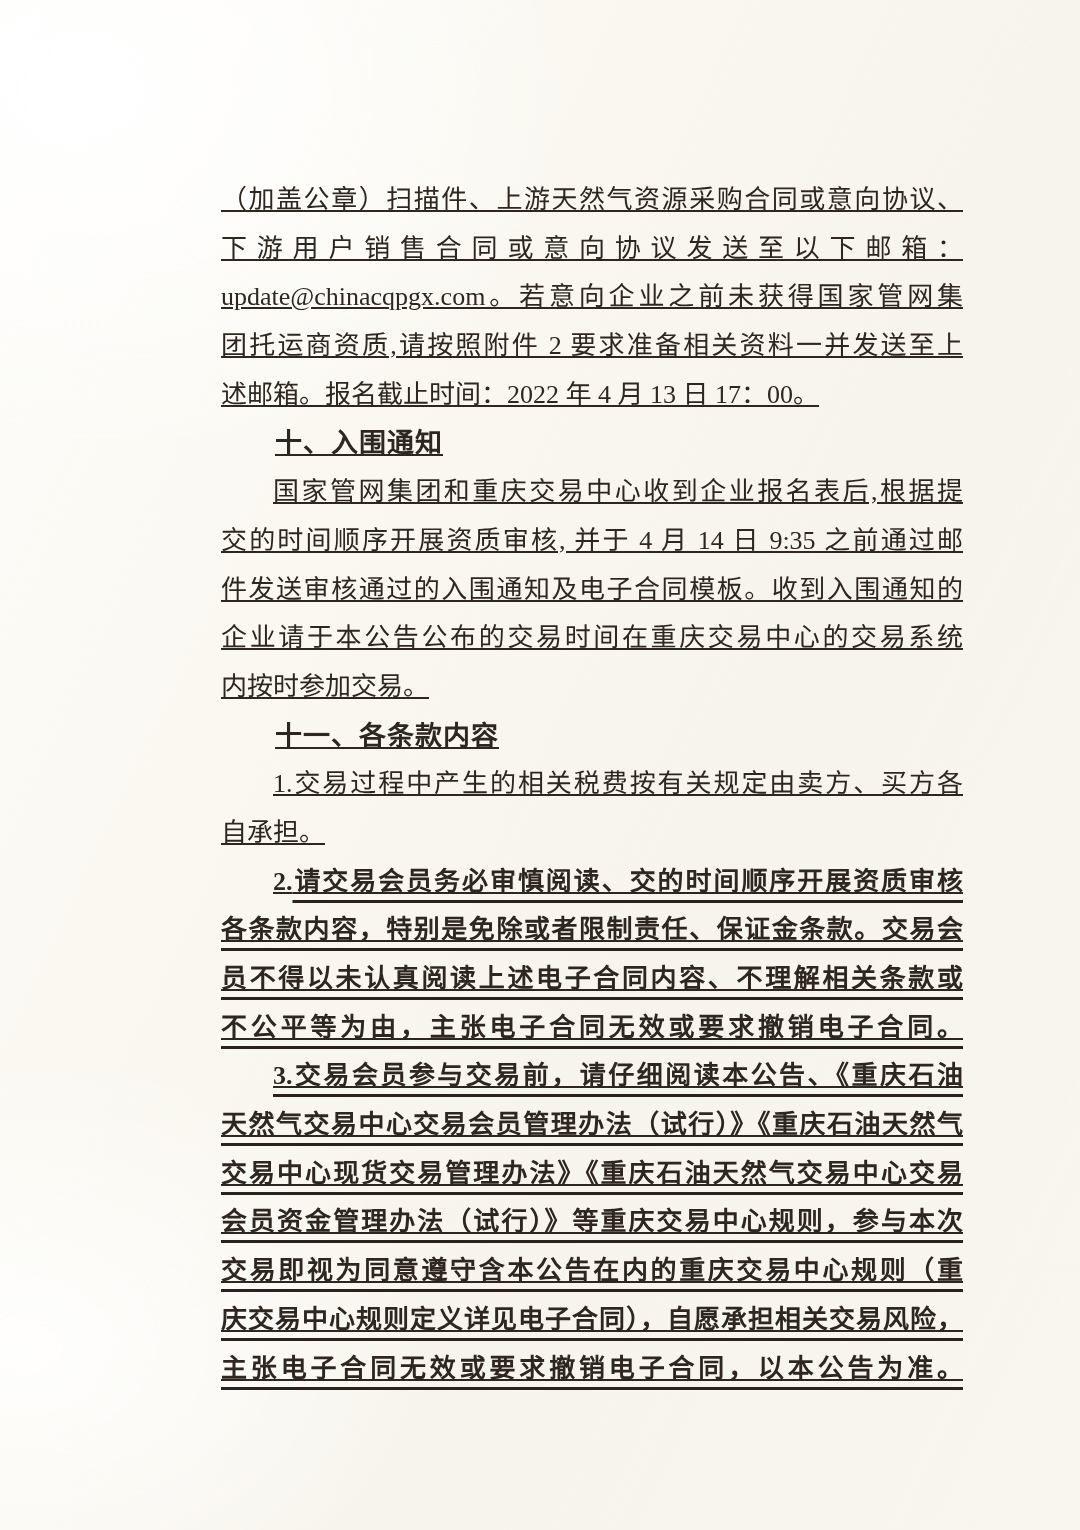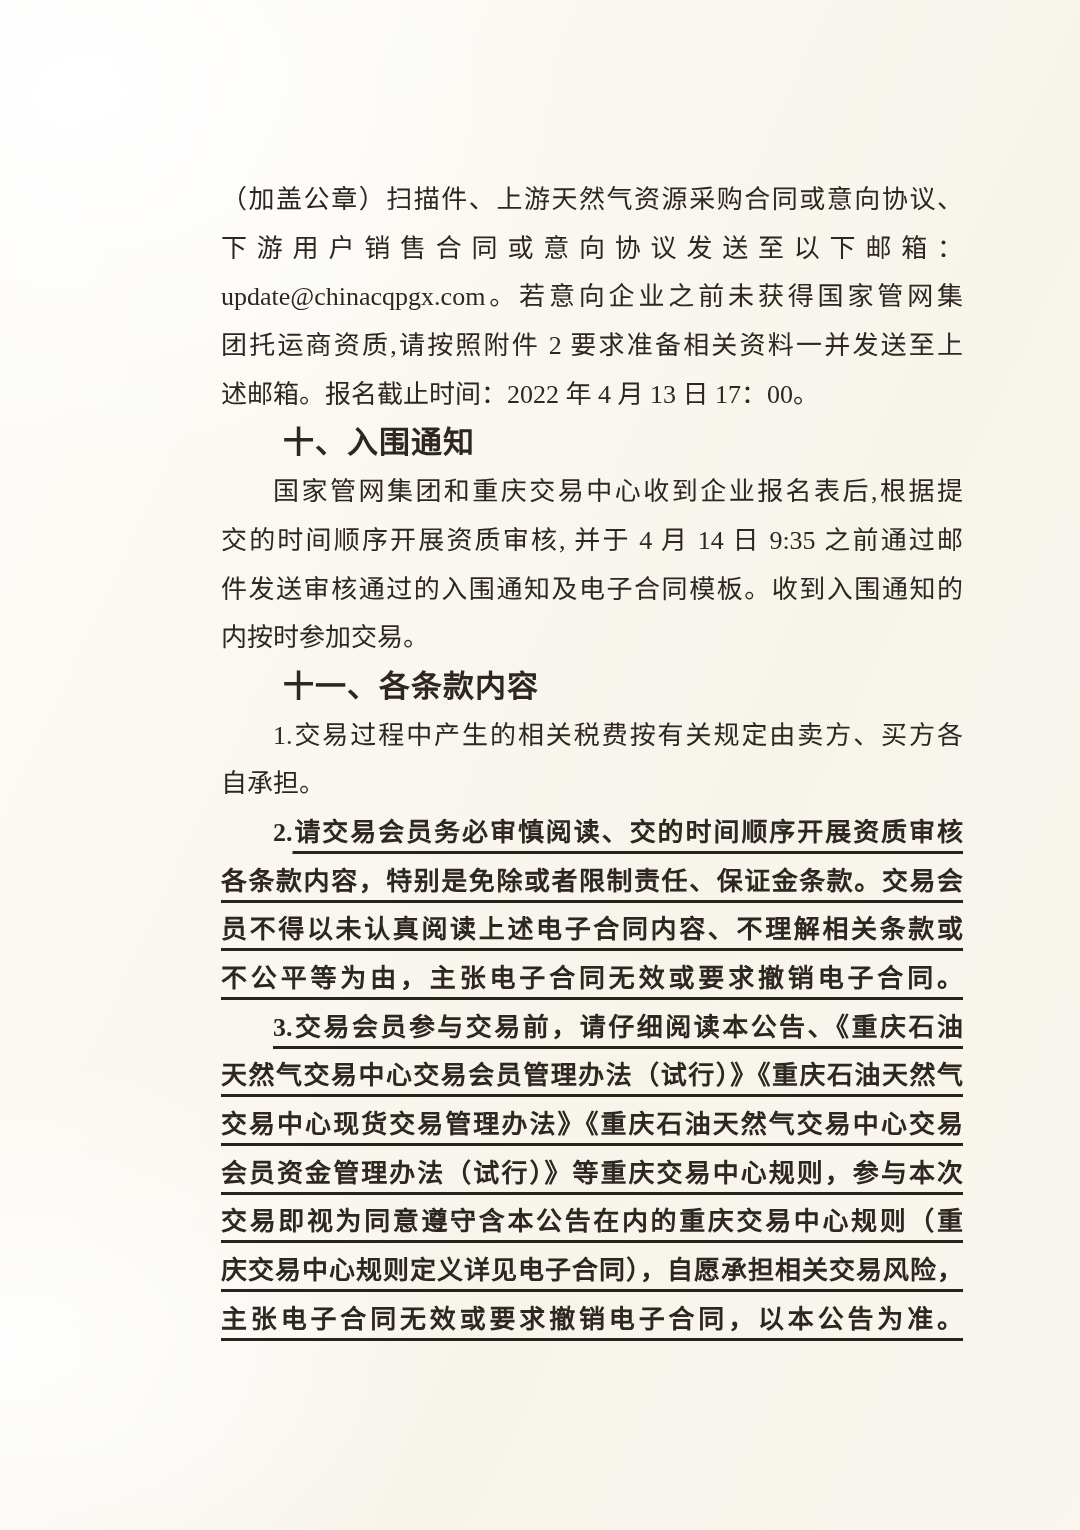--- a/index.html
+++ b/index.html
@@ -28,28 +28,29 @@
     font-size: 26px;
   }
   .block { margin: 0; }
   .line {
     height: 48.7px;
     line-height: 48.7px;
     text-align: justify;
     text-align-last: left;
     text-justify: inter-character;
     white-space: nowrap;
+    text-decoration: underline;
   }
   .line.fill { text-align-last: justify; }
   .line.indent { text-indent: 2em; }
   .block.bold .line { font-weight: 700; }
   .block.heading .line {
     font-family: "Liberation Sans", "DejaVu Sans", sans-serif;
     font-weight: 700;
-    font-size: 31px;
+    font-size: 27px;
     letter-spacing: 1px;
   }
   .block.u .line-text {
     text-decoration: underline;
     text-decoration-thickness: 2.5px;
     text-underline-offset: 10px;
     text-decoration-color: #2a231d;
   }
   .prefix { text-decoration: none; }
 </style>
@@ -65,20 +66,21 @@
         <div class="line fill"><span class="line-text">团托运商资质,请按照附件 2 要求准备相关资料一并发送至上</span></div>
         <div class="line"><span class="line-text">述邮箱。报名截止时间：2022 年 4 月 13 日 17：00。</span></div>
       </div>
       <div class="block heading bold">
         <div class="line indent"><span class="line-text">十、入围通知</span></div>
       </div>
       <div class="block paragraph">
         <div class="line fill indent"><span class="line-text">国家管网集团和重庆交易中心收到企业报名表后,根据提</span></div>
         <div class="line fill"><span class="line-text">交的时间顺序开展资质审核, 并于 4 月 14 日 9:35 之前通过邮</span></div>
         <div class="line fill"><span class="line-text">件发送审核通过的入围通知及电子合同模板。收到入围通知的</span></div>
+        <div class="line fill"><span class="line-text">企业请于本公告公布的交易时间在重庆交易中心的交易系统</span></div>
         <div class="line"><span class="line-text">内按时参加交易。</span></div>
       </div>
       <div class="block heading bold">
         <div class="line indent"><span class="line-text">十一、各条款内容</span></div>
       </div>
       <div class="block paragraph">
         <div class="line fill indent"><span class="line-text">1.交易过程中产生的相关税费按有关规定由卖方、买方各</span></div>
         <div class="line"><span class="line-text">自承担。</span></div>
       </div>
       <div class="block paragraph u bold">

